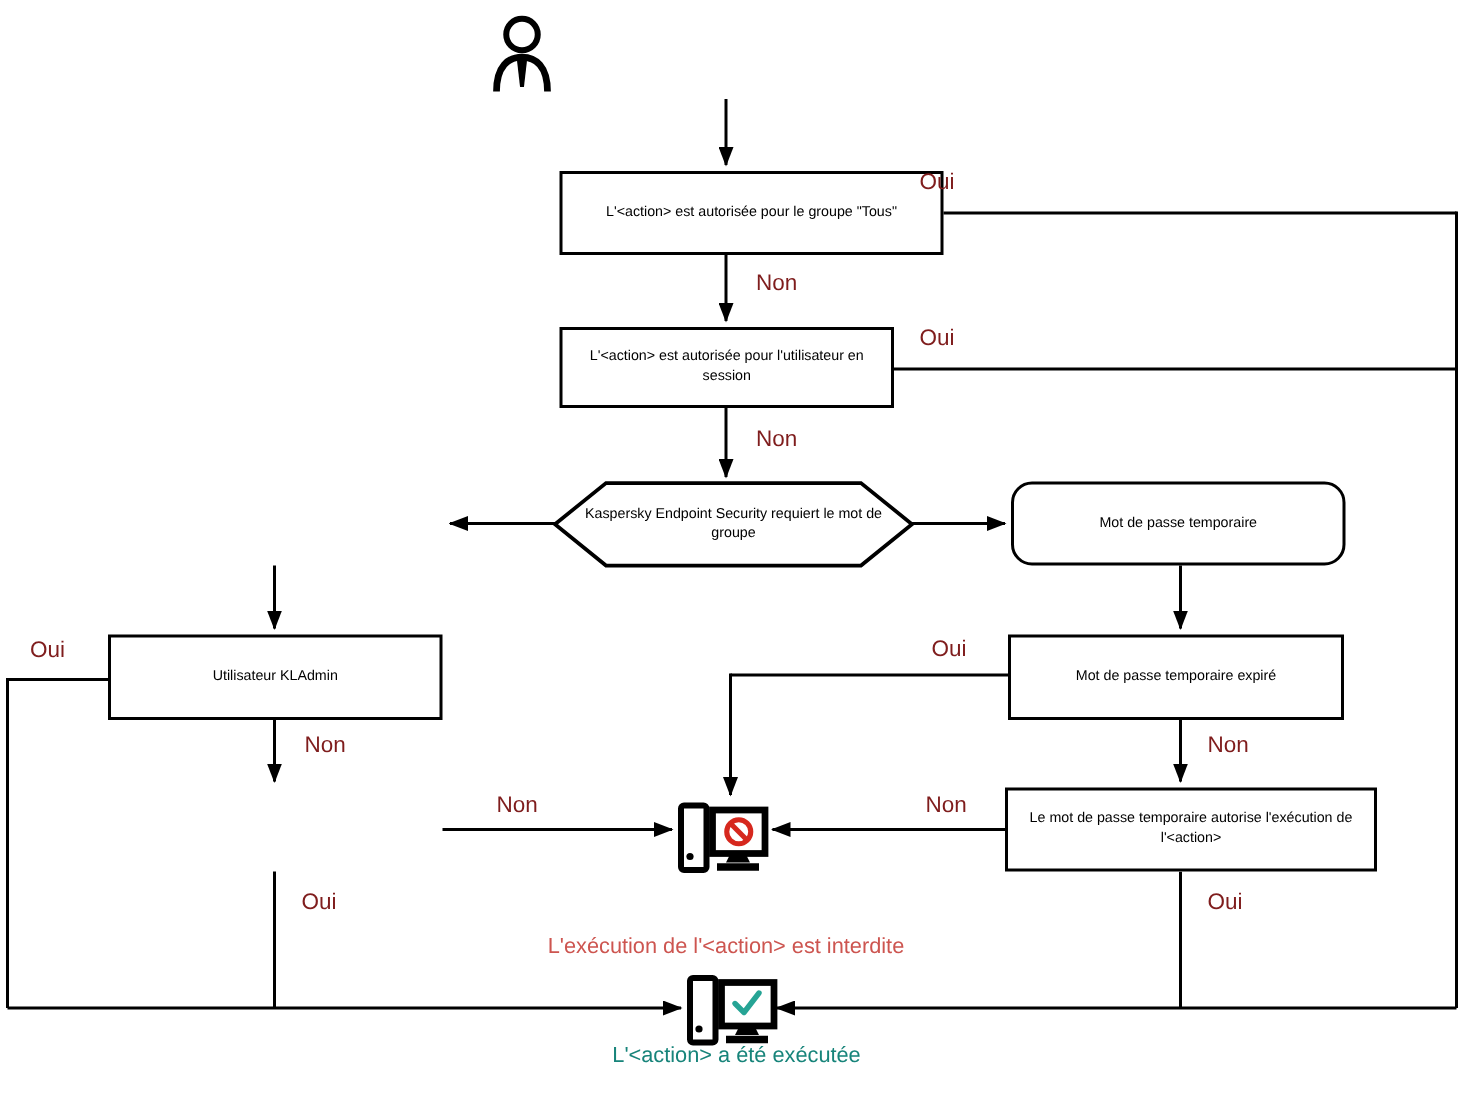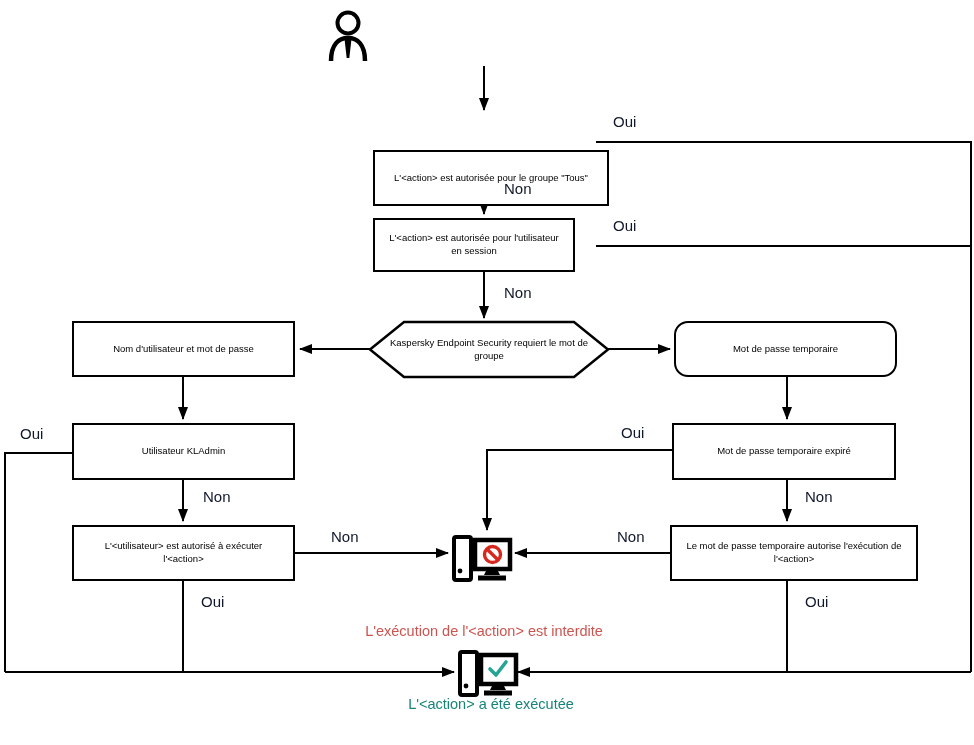--- a/index.html
+++ b/index.html
@@ -13,21 +13,21 @@
     position:absolute;border:2px solid #000;background:#fff;box-sizing:border-box;
     display:flex;align-items:center;justify-content:center;text-align:center;
     font-size:9.5px;line-height:1.35;padding:2px 10px;color:#000;
   }
   .thick{border-width:2.5px;}
   .pill{border-radius:28px;border-width:2.5px;}
   .hexlabel{
     position:absolute;display:flex;align-items:center;justify-content:center;
     text-align:center;font-size:9.5px;line-height:1.35;color:#000;
   }
-  .lbl{position:absolute;font-size:15px;color:#0f172a;}
+  .lbl{position:absolute;font-size:15px;color:#7f1d1d;}
   .caption{position:absolute;text-align:center;font-size:14.5px;}
   .caption.denied{color:#cd5550;margin-top:28px;}
   .caption.executed{color:#17847a;}
 </style>
 </head>
 <body>
 
 <div id="canvas">
 
   <svg id="wires" viewBox="0 0 974 745" xmlns="http://www.w3.org/2000/svg">
@@ -96,35 +96,33 @@
       <rect x="460" y="652" width="17" height="43" rx="2" fill="#fff" stroke="#000" stroke-width="4"></rect>
       <circle cx="466" cy="686" r="2.4" fill="#000"></circle>
       <rect x="481" y="655" width="35" height="29" fill="#fff" stroke="#000" stroke-width="4.5"></rect>
       <polygon points="493,684 503,684 506,690 490,690" fill="#000"></polygon>
       <rect x="484" y="690.5" width="28" height="5" fill="#000"></rect>
       <path d="M490,669 L496,675 L506,662" fill="none" stroke="#26a495" stroke-width="3.6" stroke-linecap="round" stroke-linejoin="round"></path>
     </g>
   </svg>
 
 
-  <div class="box thick" style="left:373px;top:114px;width:236px;height:56px;margin-top:36px;">L'&lt;action&gt; est autorisée pour le groupe "Tous"</div>
+  <div class="box thick" style="left:373px;top:114px;width:256px;height:56px;">L'&lt;action&gt; est autorisée pour le groupe "Tous"</div>
 
-  <div class="box thick" style="left:373px;top:218px;width:202px;height:54px;">L'&lt;action&gt; est autorisée pour l'utilisateur en session</div>
+  <div class="box thick" style="left:373px;top:218px;width:223px;height:54px;">L'&lt;action&gt; est autorisée pour l'utilisateur en session</div>
 
   <div class="hexlabel" style="left:380px;top:326px;width:218px;height:47px;">Kaspersky Endpoint Security requiert le mot de groupe</div>
 
-  <div class="box" style="left:72px;top:321px;width:223px;height:56px;">Nom d'utilisateur et mot de passe</div>
 
   <div class="box" style="left:674px;top:321px;width:223px;height:56px;border-radius:14px;">Mot de passe temporaire</div>
 
   <div class="box" style="left:72px;top:423px;width:223px;height:57px;">Utilisateur KLAdmin</div>
 
   <div class="box" style="left:672px;top:423px;width:224px;height:57px;">Mot de passe temporaire expiré</div>
 
-  <div class="box thick" style="left:72px;top:525px;width:223px;height:56px;">L'&lt;utilisateur&gt; est autorisé à exécuter l'&lt;action&gt;</div>
 
   <div class="box" style="left:670px;top:525px;width:248px;height:56px;">Le mot de passe temporaire autorise l'exécution de l'&lt;action&gt;</div>
 
   <span class="lbl" style="left:613px;top:113px;">Oui</span>
   <span class="lbl" style="left:504px;top:180px;">Non</span>
   <span class="lbl" style="left:613px;top:217px;">Oui</span>
   <span class="lbl" style="left:504px;top:284px;">Non</span>
   <span class="lbl" style="left:20px; top:425px;">Oui</span>
   <span class="lbl" style="left:203px;top:488px;">Non</span>
   <span class="lbl" style="left:621px;top:424px;">Oui</span>

